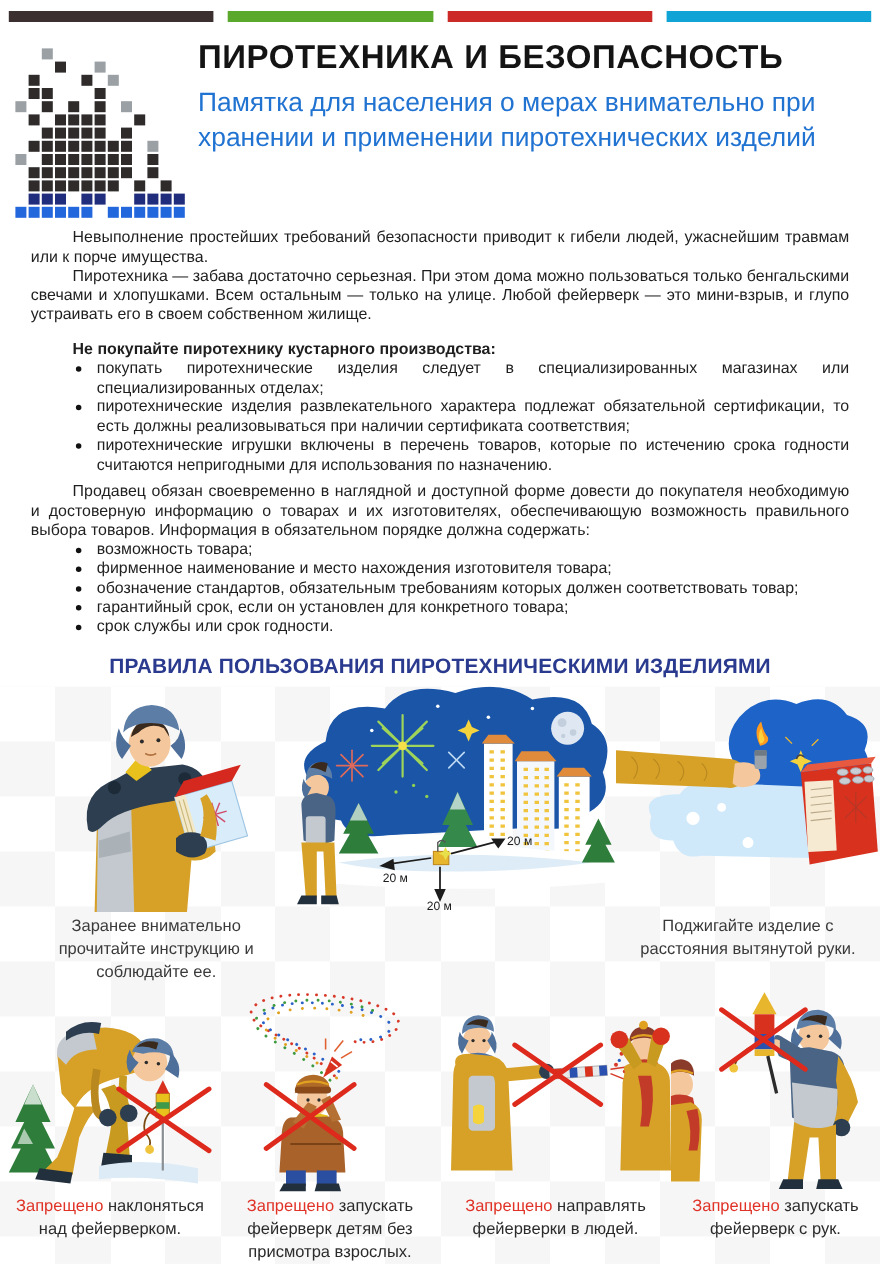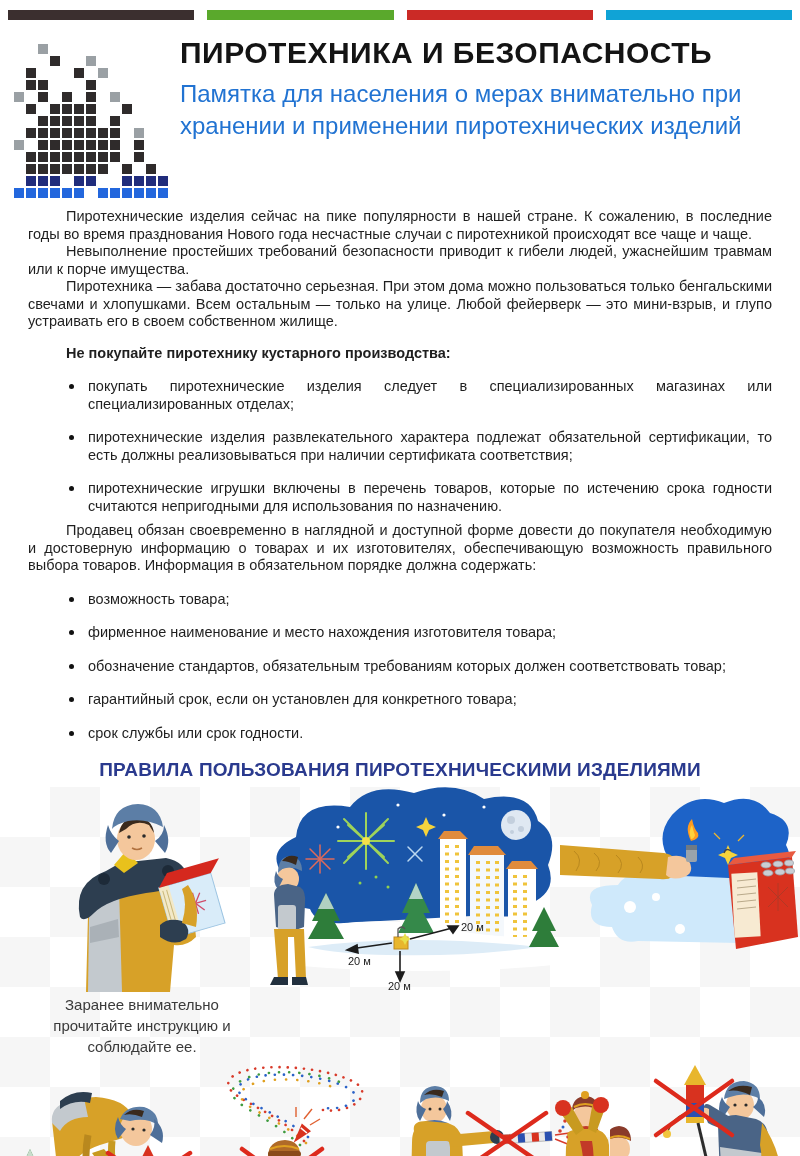--- a/index.html
+++ b/index.html
@@ -22,21 +22,21 @@
   .pixel-logo .px { width:10px; height:10px; }
   .titles { width:600px; padding-top:10px; }
   .main-title { font-size:30px; font-weight:bold; color:#141414; letter-spacing:.5px; }
   .subtitle { font-size:24px; color:#2173d2; line-height:1.33; margin-top:8px; width:575px; }
 
   
   .textblock { margin:10px 28px 0 28px; font-size:14.5px; line-height:17.5px; text-align:justify; }
   .para { text-indent:38px; }
   .warn-head { font-weight:bold; text-indent:38px; margin-top:14px; }
   ul.blist { list-style:none; padding-left:60px; }
-  ul.blist li { position:relative;margin-top:16px; }
+  ul.blist li { position:relative; }
   ul.blist li::before { content:""; position:absolute; left:-19px; top:6px; width:5px; height:5px; border-radius:50%; background:#111; }
   .seller-para { text-indent:38px; margin-top:7px; }
 
   
   .rules-heading { text-align:center; font-weight:bold; font-size:19px; color:#2a3a8e; margin-top:17px; letter-spacing:.2px; }
 
   
   .figures { margin-top:6px;
     background-image:conic-gradient(#f6f6f6 90deg, #ffffff 90deg 180deg, #f6f6f6 180deg 270deg, #ffffff 270deg);
     background-size:100px 100px;
@@ -239,21 +239,20 @@
           <div class="px" style="background: rgb(35, 103, 221);"></div>
         </div>
     </div>
     <div class="titles">
       <div class="main-title">ПИРОТЕХНИКА И БЕЗОПАСНОСТЬ</div>
       <div class="subtitle">Памятка для населения о мерах внимательно при хранении и применении пиротехнических изделий</div>
     </div>
   </div>
 
   <div class="textblock">
-    <p class="para">Пиротехнические изделия сейчас на пике популярности в нашей стране. К сожалению, в последние годы во время празднования Нового года несчастные случаи с пиротехникой происходят все чаще и чаще.</p>
     <p class="para">Невыполнение простейших требований безопасности приводит к гибели людей, ужаснейшим травмам или к порче имущества.</p>
     <p class="para">Пиротехника — забава достаточно серьезная. При этом дома можно пользоваться только бенгальскими свечами и хлопушками. Всем остальным —  только на улице.  Любой фейерверк — это мини-взрыв, и  глупо устраивать его в своем собственном жилище.</p>
 
     <p class="warn-head">Не покупайте пиротехнику кустарного производства:</p>
     <ul class="blist">
       <li>покупать пиротехнические изделия следует в специализированных магазинах или специализированных отделах;</li>
       <li>пиротехнические изделия развлекательного характера подлежат обязательной сертификации, то есть должны реализовываться при наличии сертификата соответствия;</li>
       <li>пиротехнические игрушки включены в перечень товаров, которые по истечению срока годности считаются непригодными для использования по назначению.</li>
     </ul>
 
@@ -444,20 +443,21 @@
             <ellipse cx="208" cy="86" rx="5" ry="3"></ellipse>
               <ellipse cx="220" cy="85" rx="5" ry="3"></ellipse>
               <ellipse cx="230" cy="84" rx="4.5" ry="3"></ellipse>
           </g>
           <g stroke="#9a3c2a" stroke-width="1" opacity=".6">
             <line x1="208" y1="100" x2="228" y2="120"></line>
               <line x1="228" y1="100" x2="208" y2="120"></line>
               <line x1="218" y1="96" x2="218" y2="124"></line>
           </g>
         </svg>
+        <p class="fig-caption cap-w230">Поджигайте изделие с расстояния вытянутой руки.</p>
       </div>
     </div>
 
     <div class="fig-row row2">
 
       <div class="fig">
         <svg width="200" height="190" viewBox="0 0 200 190">
           <g>
             <path d="M30 92 L14 126 L46 126 Z M30 110 L10 150 L50 150 Z M30 128 L8 172 L52 172 Z" fill="#2e7d3a"></path>
             <path d="M30 92 L22 110 L38 110 Z" fill="#ffffff" opacity=".75"></path>

